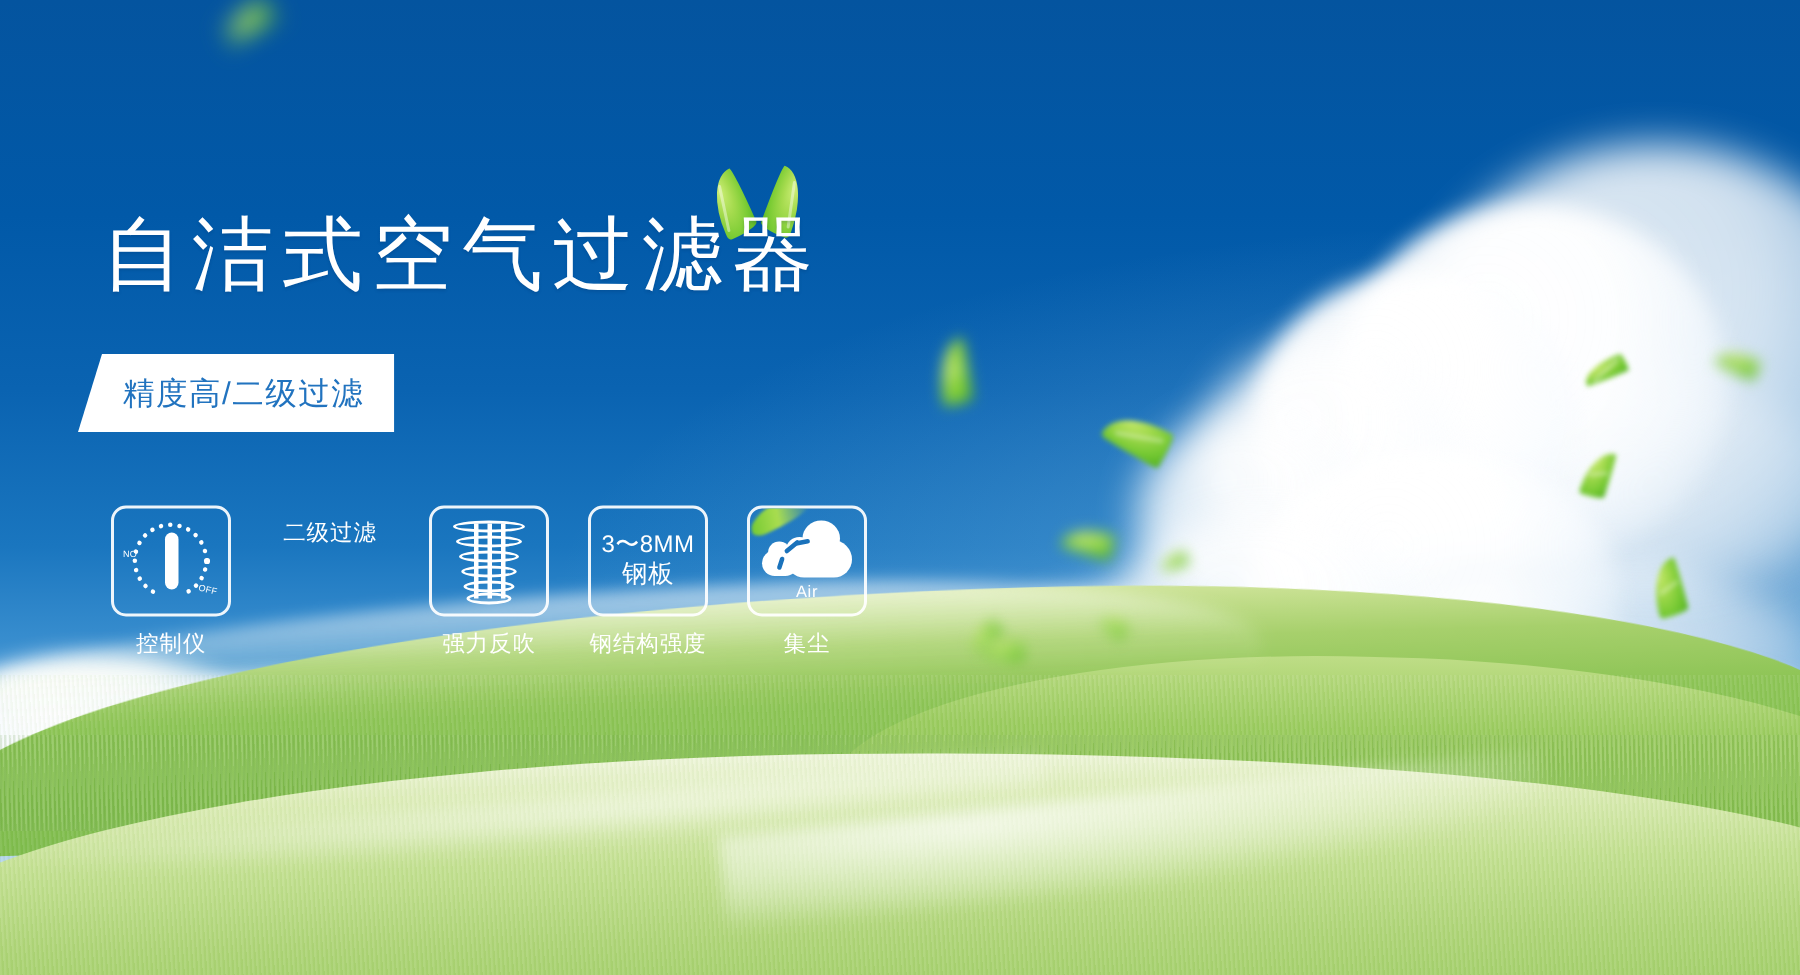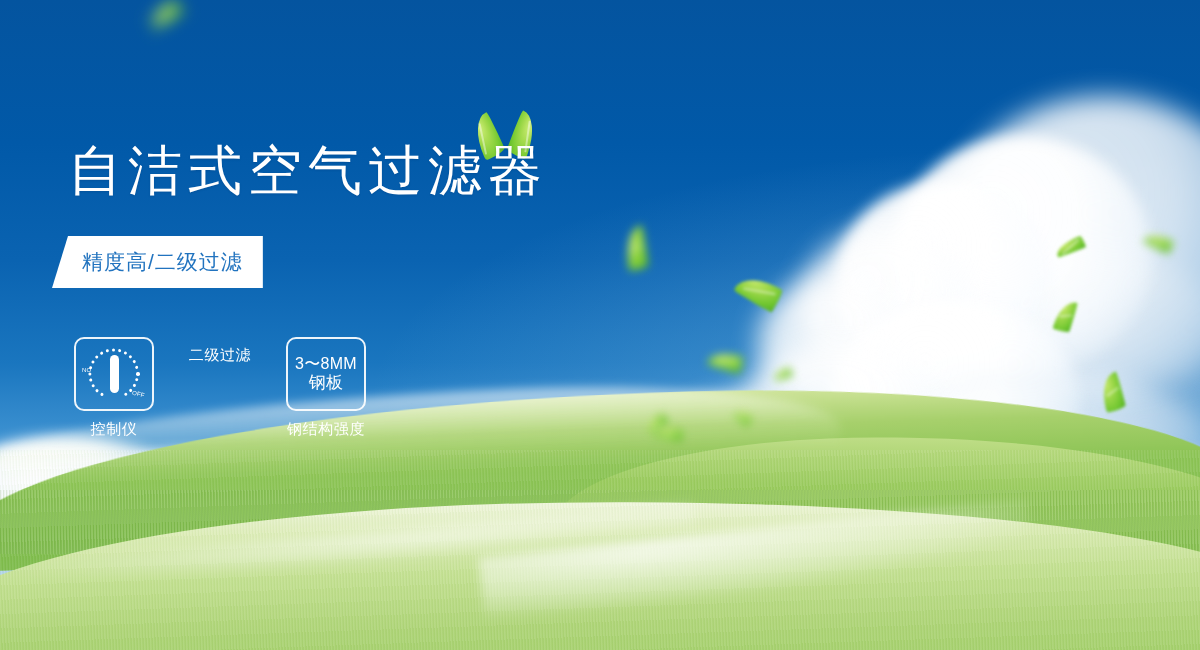--- a/index.html
+++ b/index.html
@@ -427,24 +427,57 @@
           <span class="lab off">OFF</span>
         </div>
       </div>
       <div class="flabel">控制仪</div>
     </div>
 
     <div class="feature">
       <div class="flabel">二级过滤</div>
     </div>
 
+    <div class="feature">
+      <div class="fbox">
+        <div class="coil">
+          <div class="ring" style="top:2px;  width:48px;"></div>
+          <div class="ring" style="top:12px; width:44px;"></div>
+          <div class="ring" style="top:22px; width:40px;"></div>
+          <div class="ring" style="top:32px; width:37px;"></div>
+          <div class="ring" style="top:42px; width:34px;"></div>
+          <div class="ring" style="top:50px; width:30px;"></div>
+          <div class="bar" style="left:16px;"></div>
+          <div class="bar" style="left:25px;"></div>
+          <div class="bar" style="left:34px;"></div>
+        </div>
+      </div>
+      <div class="flabel">强力反吹</div>
+    </div>
 
     <div class="feature">
       <div class="fbox">
         <div class="txt">3〜8MM</div>
         <div class="txt cn">钢板</div>
       </div>
       <div class="flabel">钢结构强度</div>
     </div>
 
+    <div class="feature">
+      <div class="fbox">
+        <div class="icon-leaf"></div>
+        <div class="cloudicon">
+          <div class="big"></div>
+          <div class="bump b1"></div>
+          <div class="bump b2"></div>
+          <div class="small"></div>
+          <div class="sb"></div>
+          <div class="ray r1"></div>
+          <div class="ray r2"></div>
+          <div class="ray r3"></div>
+        </div>
+        <div class="air-label">Air</div>
+      </div>
+      <div class="flabel">集尘</div>
+    </div>
 
   </div>
 </div>
 
 </body></html>

